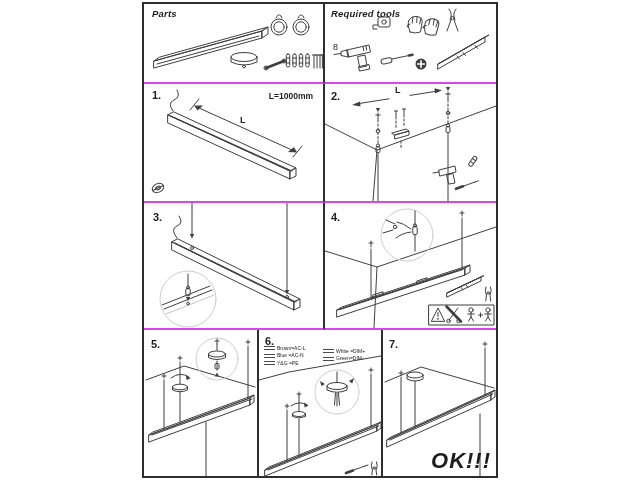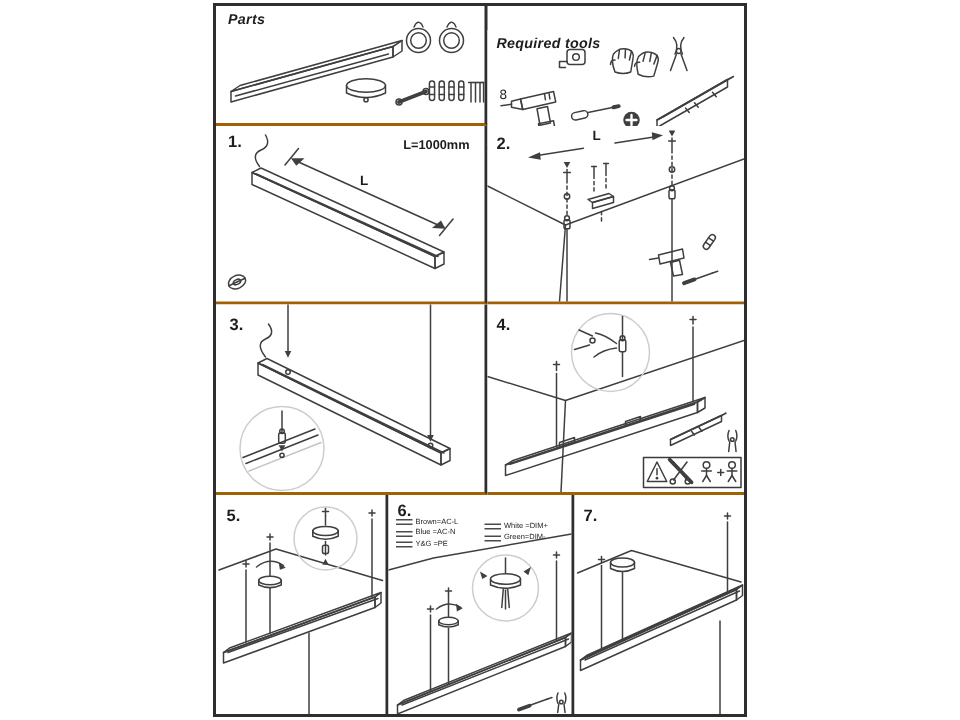--- a/index.html
+++ b/index.html
@@ -2,21 +2,21 @@
 <html><head>
 <meta charset="utf-8">
 <style>
   *{margin:0;padding:0;box-sizing:border-box}
   html,body{width:640px;height:480px;background:#ffffff;overflow:hidden;
     font-family:"Liberation Sans",sans-serif;color:#1d1d1d;position:relative}
   #sheet{position:absolute;left:142px;top:2px;width:356px;height:476px;
     border:2px solid #2e2e2e;background:#fff}
   .panel{position:absolute;background:#fff}
   .br{border-right:2px solid #2e2e2e}
-  .bb{border-bottom:2px solid #a16207}
+  .bb{border-bottom:2px solid #d946ef}
   .panel svg{position:absolute;left:0;top:0;width:100%;height:100%}
   .lbl{position:absolute;white-space:nowrap;z-index:3}
   .num{font-weight:bold;font-size:11px}
   .title{font-weight:bold;font-style:italic;font-size:9.5px;letter-spacing:.2px}
   .dim{font-size:9px;font-weight:600}
   .small{font-size:8.5px;font-weight:700}
   .eight{font-size:9px}
   .ok{font-size:22px;font-weight:bold;font-style:italic;letter-spacing:1px}
   .legend{position:absolute;font-size:5px;line-height:6.4px;color:#222;z-index:3}
   .lrow{display:flex;align-items:center;gap:2px;white-space:nowrap;margin-bottom:1px}
@@ -81,21 +81,21 @@
         <line x1="171.4" y1="51" x2="174.6" y2="51"></line>
           <line x1="173" y1="51" x2="173" y2="64"></line>
         <line x1="174.4" y1="51" x2="177.6" y2="51"></line>
           <line x1="176" y1="51" x2="176" y2="64"></line>
         <line x1="176.9" y1="51" x2="179" y2="51"></line>
           <line x1="178.4" y1="51" x2="178.4" y2="64"></line>
       </g>
     </svg>
   </div>
 
-  <div class="panel bb" style="left:181px;top:16px;width:171px;height:80px">
+  <div class="panel bb" style="left:181px;top:0;width:171px;height:80px">
     <span class="lbl title" style="left:6px;top:4px">Required tools</span>
     <span class="lbl eight" style="left:8px;top:38px">8</span>
     <svg viewBox="0 0 171 78" preserveAspectRatio="none">
       <defs>
         <g id="glove">
           <path d="M0,14 q-3,-8 -1,-12 q4,-5 10,-3 q4,1.5 3,6 l-1.5,9 q-5,2 -10.5,0 z"></path>
           <path d="M3,-1 l-0.8,6 M7,-1.4 l-0.3,6 M11,0 l-1.4,6"></path>
           <path d="M0,6 q-3,0 -3,3"></path>
         </g>
       </defs>
@@ -490,20 +490,21 @@
           <path d="M117.5,132 q1.5,3.5 0,7"></path>
         <circle cx="115.2" cy="138" r="1.2"></circle>
         <line x1="113.5" y1="139.5" x2="112.8" y2="145"></line>
           <line x1="117" y1="139.5" x2="117.7" y2="145"></line>
       </g>
     </svg>
   </div>
 
   <div class="panel" style="left:239px;top:326px;width:113px;height:146px">
     <span class="lbl num" style="left:6px;top:8px">7.</span>
+    <span class="lbl ok" style="right:5px;bottom:2px">OK!!!</span>
     <svg viewBox="0 0 113 146" preserveAspectRatio="none">
       <g class="lt">
         <polyline points="2,52 38,37 111,58"></polyline>
         <line x1="97" y1="84" x2="97" y2="146"></line>
       </g>
       <g>
         <ellipse cx="32" cy="45" rx="8" ry="3"></ellipse>
         <path d="M24,45 L24,49 Q32,53 40,49 L40,45"></path>
       </g>
       <line x1="32" y1="51" x2="32" y2="97"></line>

